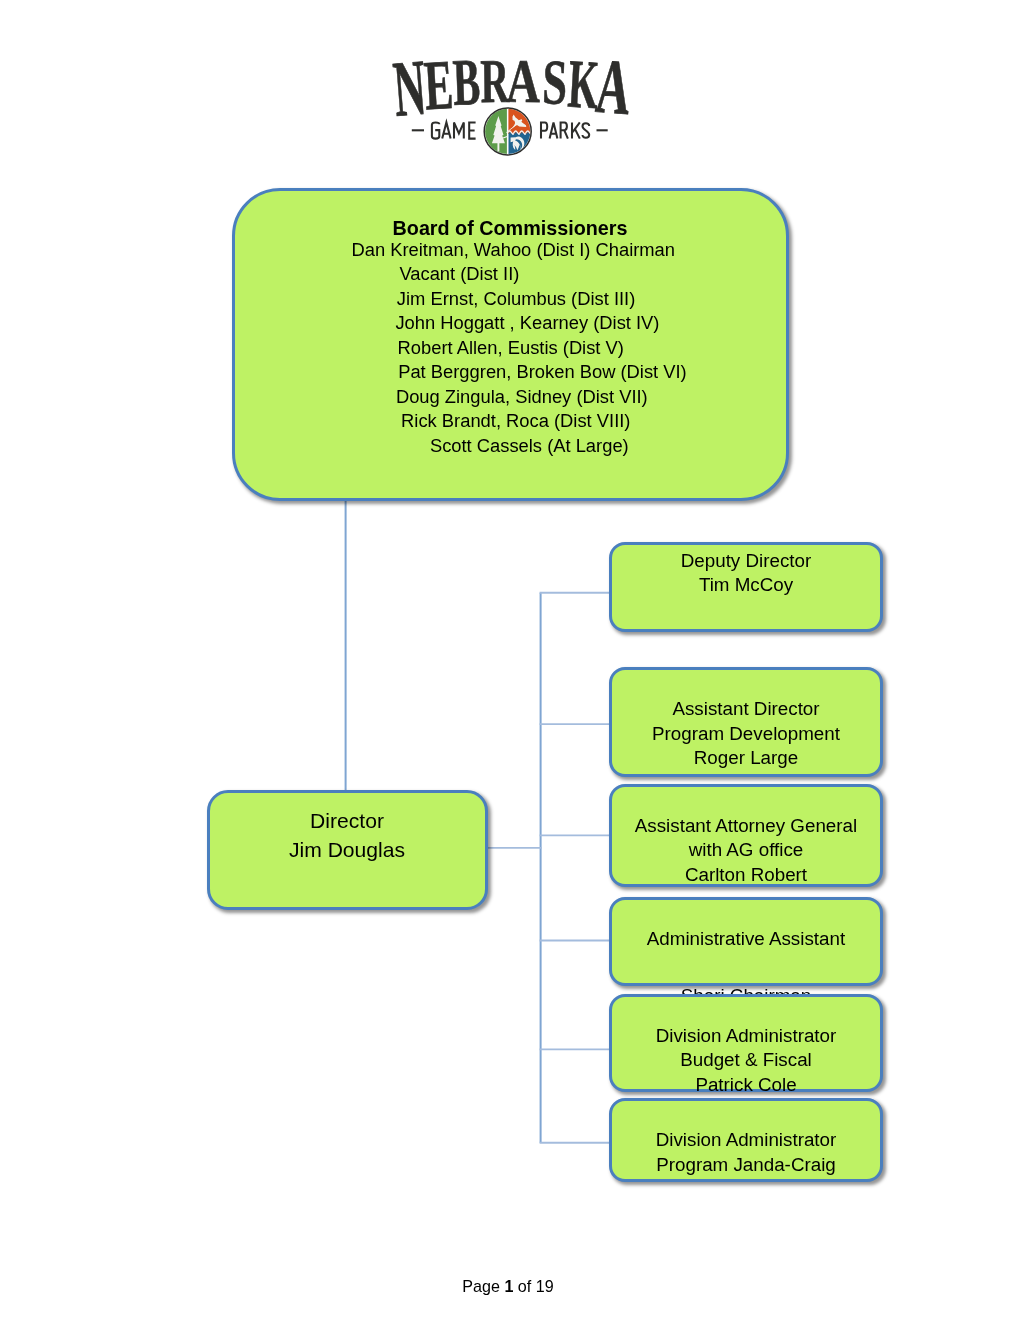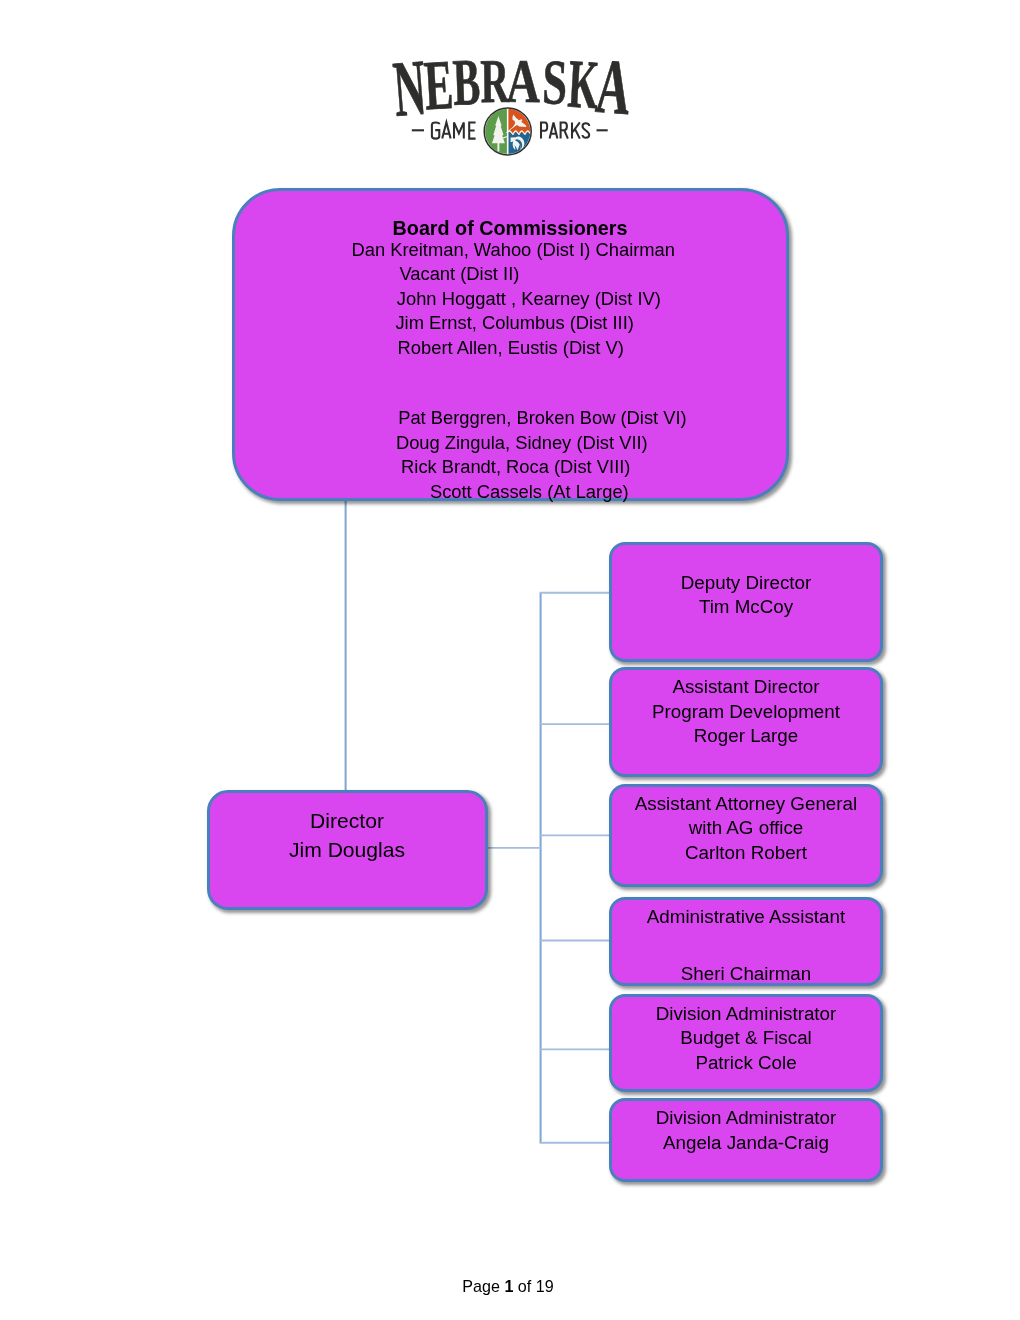--- a/index.html
+++ b/index.html
@@ -9,51 +9,51 @@
        -webkit-font-smoothing:antialiased;}
   .page{position:absolute;left:0;top:0;width:1020px;height:1320px;}
 
   
   #logo{position:absolute;left:0;top:0;width:1020px;height:1320px;pointer-events:none;}
 
   
   #connectors{position:absolute;left:0;top:0;width:1020px;height:1320px;}
 
   
-  .box{position:absolute;box-sizing:border-box;background:#d946ef;
+  .box{position:absolute;box-sizing:border-box;background:#bef264;
        border:3px solid #4a7fbe;
        box-shadow:2.6px 2.6px 3.6px rgba(0,0,0,0.42);
        display:flex;flex-direction:column;justify-content:flex-start;
        text-align:center;}
   .box .line{display:block;white-space:nowrap;}
 
   #box-board{left:231.5px;top:187.5px;width:557px;height:313.3px;border-radius:48px;padding-top:22.8px;}
   #box-board .line{font-size:18.35px;line-height:24.5px;}
   #box-board .title.line{font-weight:bold;font-size:19.75px;line-height:24.5px;
                          position:relative;top:2.9px;}
   #box-board .body{width:100%;text-align:left;}
   #box-board .body .line{display:block;}
   #box-board .body .line:nth-child(1){padding-left:117.0px;}
   #box-board .body .line:nth-child(2){padding-left:164.9px;}
   #box-board .body .line:nth-child(3){padding-left:162.3px;}
   #box-board .body .line:nth-child(4){padding-left:160.9px;}
   #box-board .body .line:nth-child(5){padding-left:163.1px;}
-  #box-board .body .line:nth-child(6){padding-left:163.7px;margin-top:46px;}
+  #box-board .body .line:nth-child(6){padding-left:163.7px;}
   #box-board .body .line:nth-child(7){padding-left:161.4px;}
   #box-board .body .line:nth-child(8){padding-left:166.6px;}
   #box-board .body .line:nth-child(9){padding-left:195.4px;}
 
   #box-director{left:206.5px;top:789.6px;width:281px;height:120px;border-radius:21px;padding-top:14.5px;}
   #box-director .line{font-size:21.1px;line-height:28.9px;}
 
   .rbox{left:609px;width:274px;border-radius:16px;}
   .rbox .line{font-size:18.8px;line-height:24.5px;}
-  .rbox{padding-top:5px;}
-
-  #box-deputy{top:541.5px;height:120px;padding-top:26px;}
+  .rbox{padding-top:27px;}
+
+  #box-deputy{top:541.5px;height:90px;padding-top:4px;}
   #box-assistant-director{top:667px;height:109.5px;}
   #box-attorney{top:783.7px;height:103px;}
   #box-admin-assistant{top:896.5px;height:89px;gap:33px;}
   #box-div-budget{top:993.8px;height:98.5px;}
   #box-div-angela{top:1098.2px;height:83.5px;}
 
   #footer{position:absolute;left:0;top:1277.2px;width:1016px;text-align:center;
           font-size:16.1px;line-height:18.6px;color:#000;}
   #footer b{font-weight:bold;}
 </style>
@@ -167,22 +167,22 @@
         <path d="M539.6 1142.7 H610.7"></path>
       </g>
     </g>
   </svg>
 
   <div class="box" id="box-board">
     <div class="title line">Board of Commissioners</div>
     <div class="body">
       <span class="line">Dan Kreitman, Wahoo (Dist I) Chairman</span>
       <span class="line">Vacant (Dist II)</span>
+      <span class="line">Jim Ernst, Columbus (Dist III)</span>
       <span class="line">John Hoggatt , Kearney (Dist IV)</span>
-      <span class="line">Jim Ernst, Columbus (Dist III)</span>
       <span class="line">Robert Allen, Eustis (Dist V)</span>
       <span class="line">Pat Berggren, Broken Bow (Dist VI)</span>
       <span class="line">Doug Zingula, Sidney (Dist VII)</span>
       <span class="line">Rick Brandt, Roca (Dist VIII)</span>
       <span class="line">Scott Cassels (At Large)</span>
     </div>
   </div>
 
   <div class="box" id="box-director">
     <span class="line">Director</span>
@@ -212,19 +212,19 @@
   </div>
 
   <div class="box rbox" id="box-div-budget">
     <span class="line">Division Administrator</span>
     <span class="line">Budget &amp; Fiscal</span>
     <span class="line">Patrick Cole</span>
   </div>
 
   <div class="box rbox" id="box-div-angela">
     <span class="line">Division Administrator</span>
-    <span class="line">Angela Janda-Craig</span>
+    <span class="line">Program Janda-Craig</span>
   </div>
 
   <div id="footer">
     <span>Page </span><b>1</b><span> of 19</span>
   </div>
 </div>
 
 </body></html>

